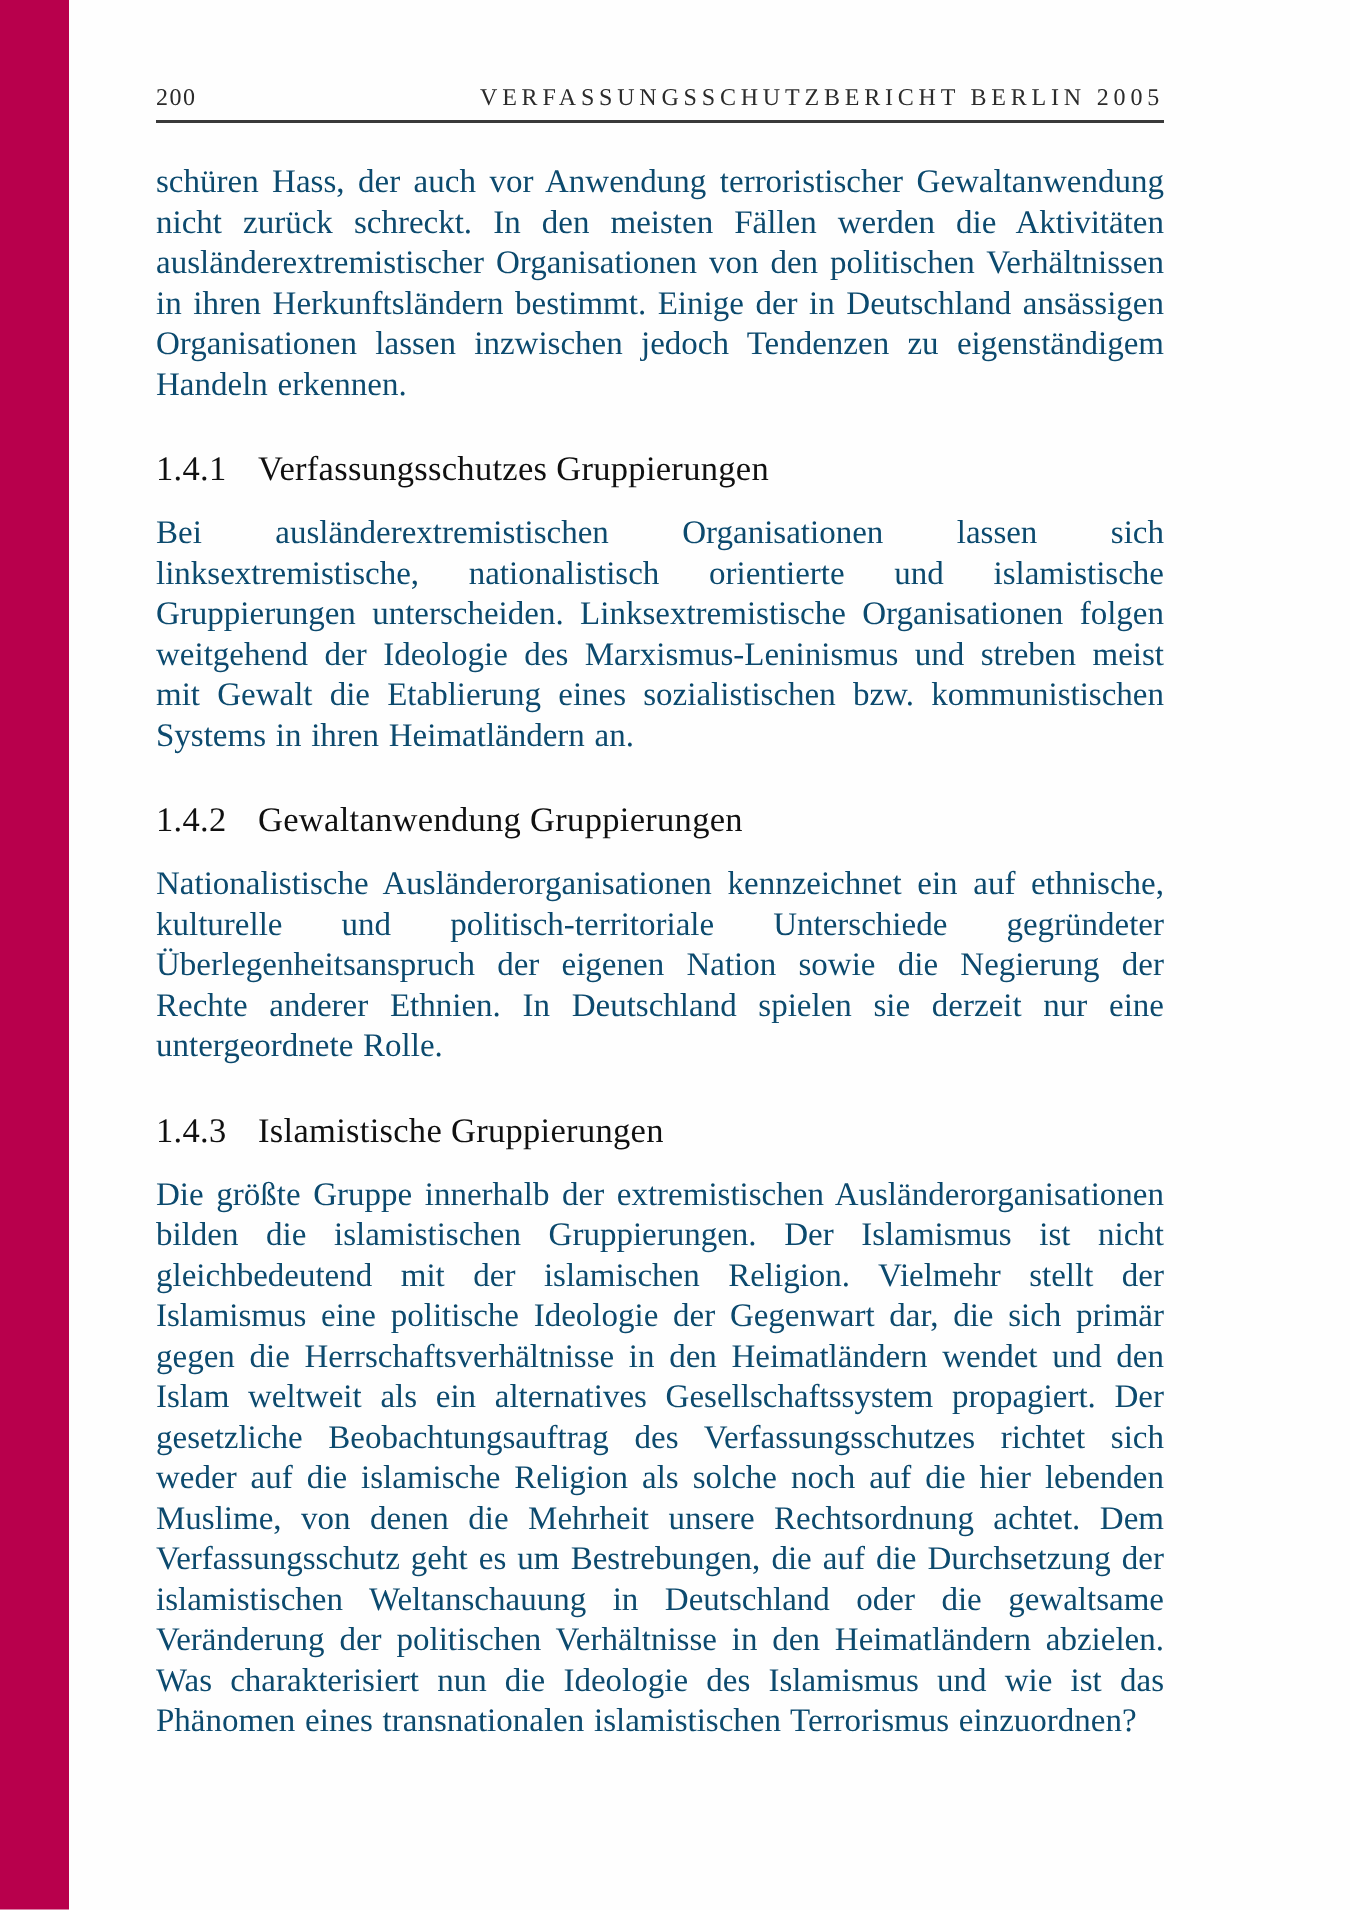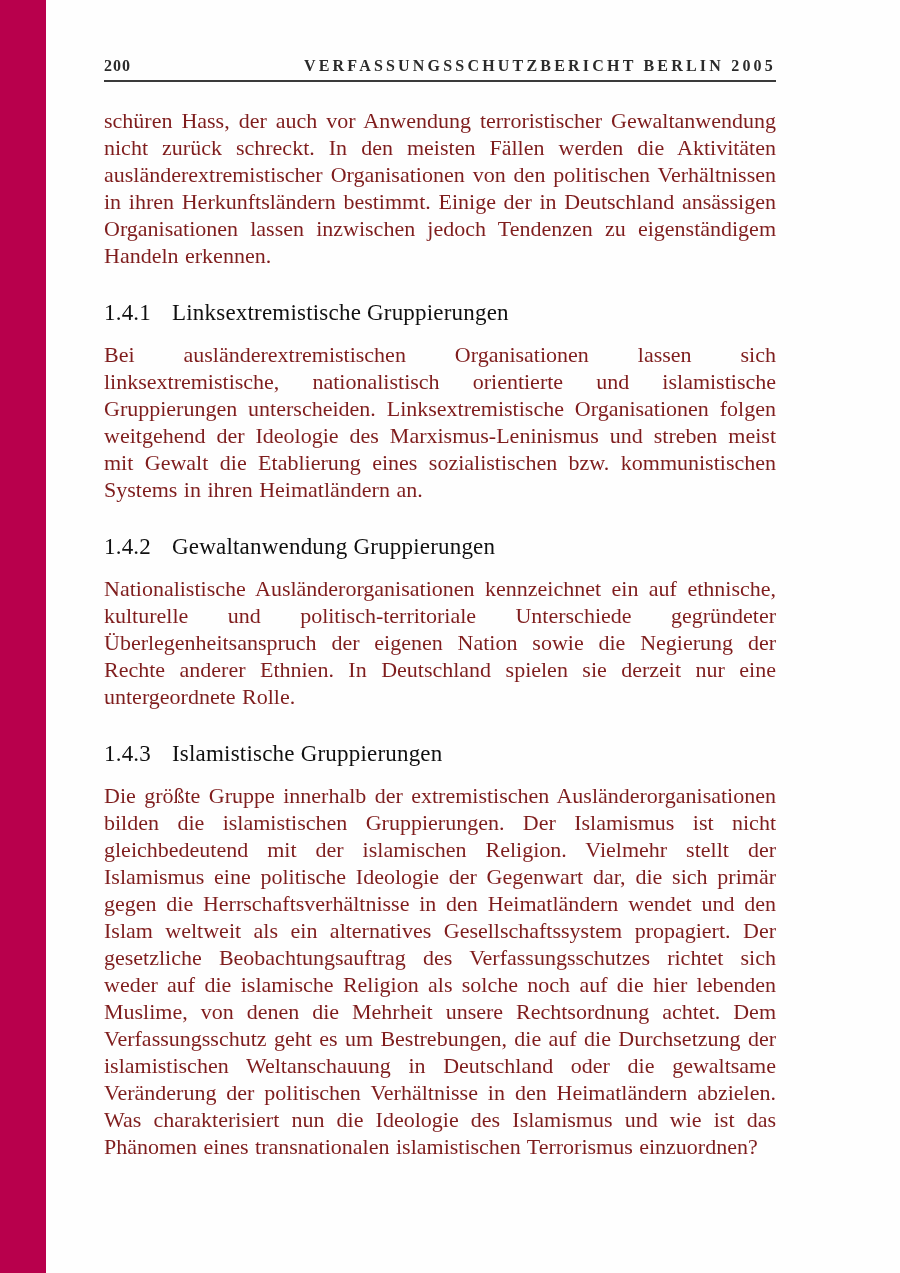--- a/index.html
+++ b/index.html
@@ -29,33 +29,32 @@
   }
   .doc-header {
     display: flex;
     justify-content: space-between;
     align-items: flex-end;
     margin-top: 57px;
     padding-bottom: 5px;
     border-bottom: 2px solid #3a3a3a;
     font-size: 16px;
     color: #2b2b2b;
-    font-weight: bold;
   }
   .page-number {
     letter-spacing: 1px;
   }
   .doc-title {
     letter-spacing: 3.2px;
   }
   p.body-par {
     font-size: 22px;
     line-height: 27px;
     text-align: justify;
-    color: #7f1d1d;
+    color: #0c4a6e;
     margin: 0;
     word-spacing: 1px;
   }
   p.intro {
     margin-top: 25px;
   }
   h2.section-heading {
     display: flex;
     font-size: 23px;
     font-weight: normal;
@@ -76,21 +75,21 @@
 
   <div class="doc-header">
     <span class="page-number">200</span>
     <span class="doc-title">VERFASSUNGSSCHUTZBERICHT BERLIN 2005</span>
   </div>
 
   <p class="body-par intro">schüren Hass, der auch vor Anwendung terroristischer Gewaltanwendung nicht zurück schreckt. In den meisten Fällen werden die Aktivitäten ausländerextremistischer Organisationen von den politischen Verhältnissen in ihren Herkunftsländern bestimmt. Einige der in Deutschland ansässigen Organisationen lassen inzwischen jedoch Tendenzen zu eigenständigem Handeln erkennen.</p>
 
   <h2 class="section-heading">
     <span class="heading-number">1.4.1</span>
-    <span class="heading-title">Linksextremistische Gruppierungen</span>
+    <span class="heading-title">Verfassungsschutzes Gruppierungen</span>
   </h2>
   <p class="body-par">Bei ausländerextremistischen Organisationen lassen sich linksextremistische, nationalistisch orientierte und islamistische Gruppierungen unterscheiden. Linksextremistische Organisationen folgen weitgehend der Ideologie des Marxismus-Leninismus und streben meist mit Gewalt die Etablierung eines sozialistischen bzw. kommunistischen Systems in ihren Heimatländern an.</p>
 
   <h2 class="section-heading">
     <span class="heading-number">1.4.2</span>
     <span class="heading-title">Gewaltanwendung Gruppierungen</span>
   </h2>
   <p class="body-par">Nationalistische Ausländerorganisationen kennzeichnet ein auf ethnische, kulturelle und politisch-territoriale Unterschiede gegründeter Überlegenheitsanspruch der eigenen Nation sowie die Negierung der Rechte anderer Ethnien. In Deutschland spielen sie derzeit nur eine untergeordnete Rolle.</p>
 
   <h2 class="section-heading">

